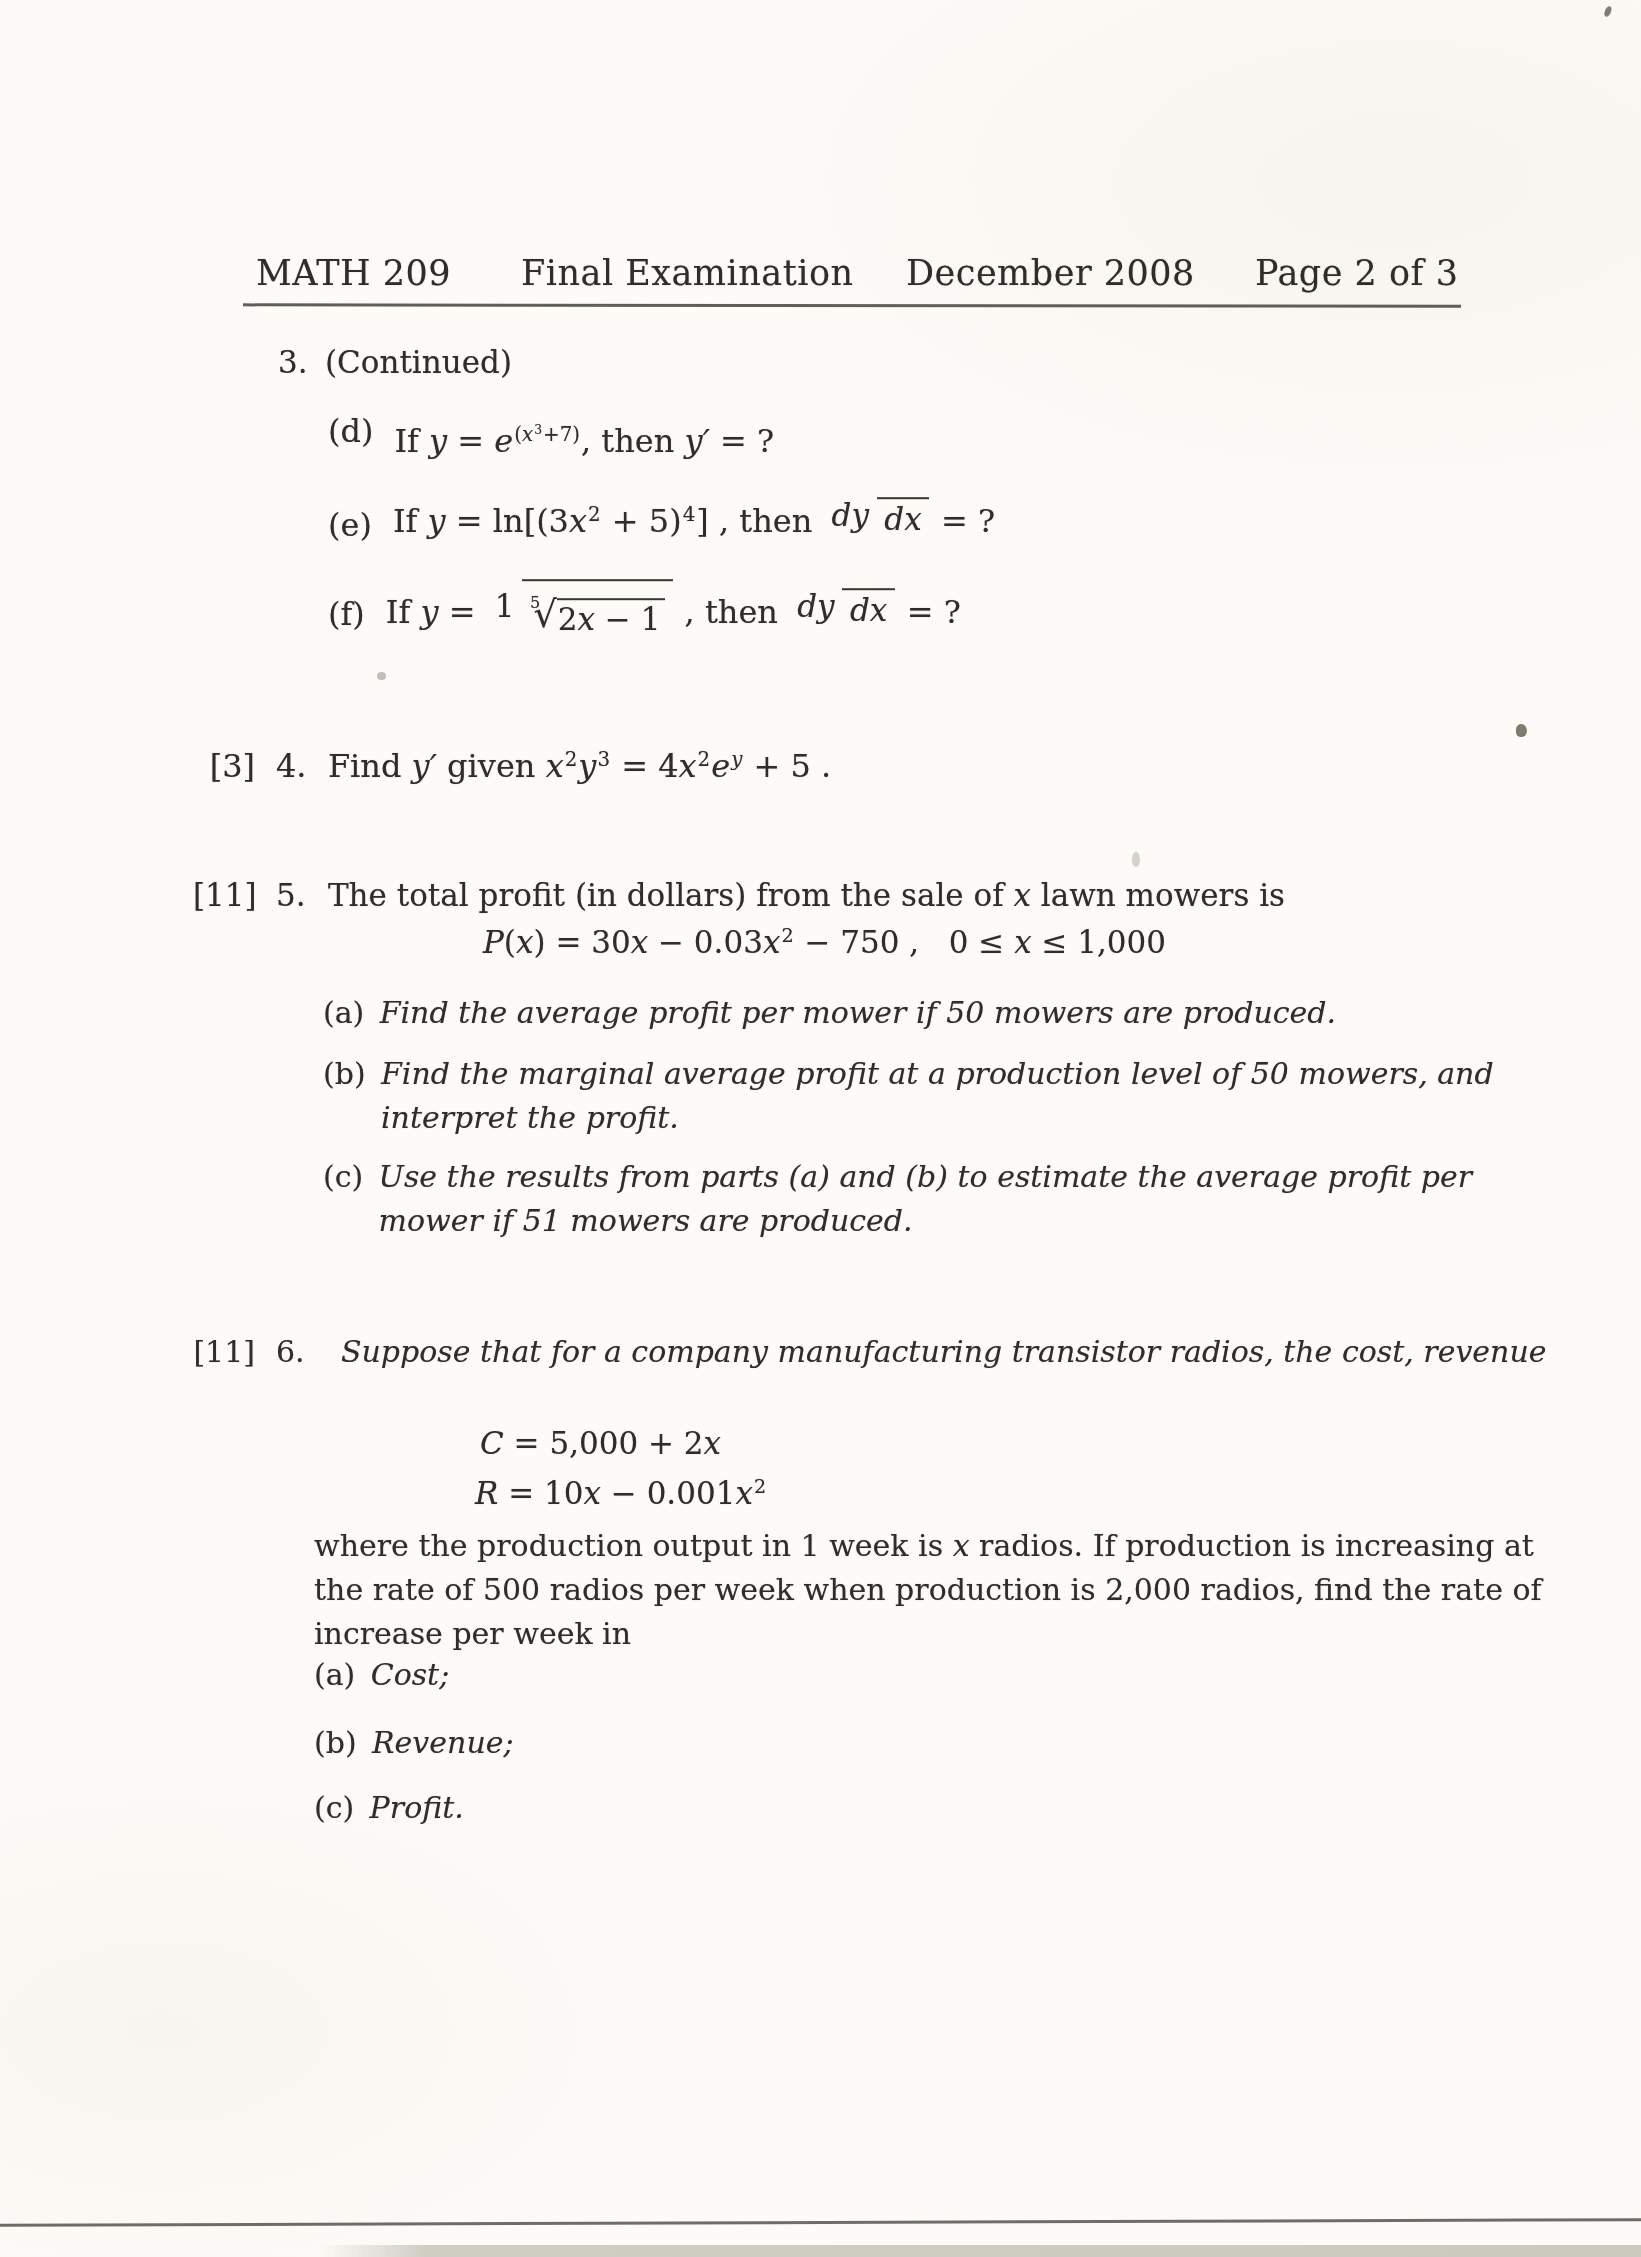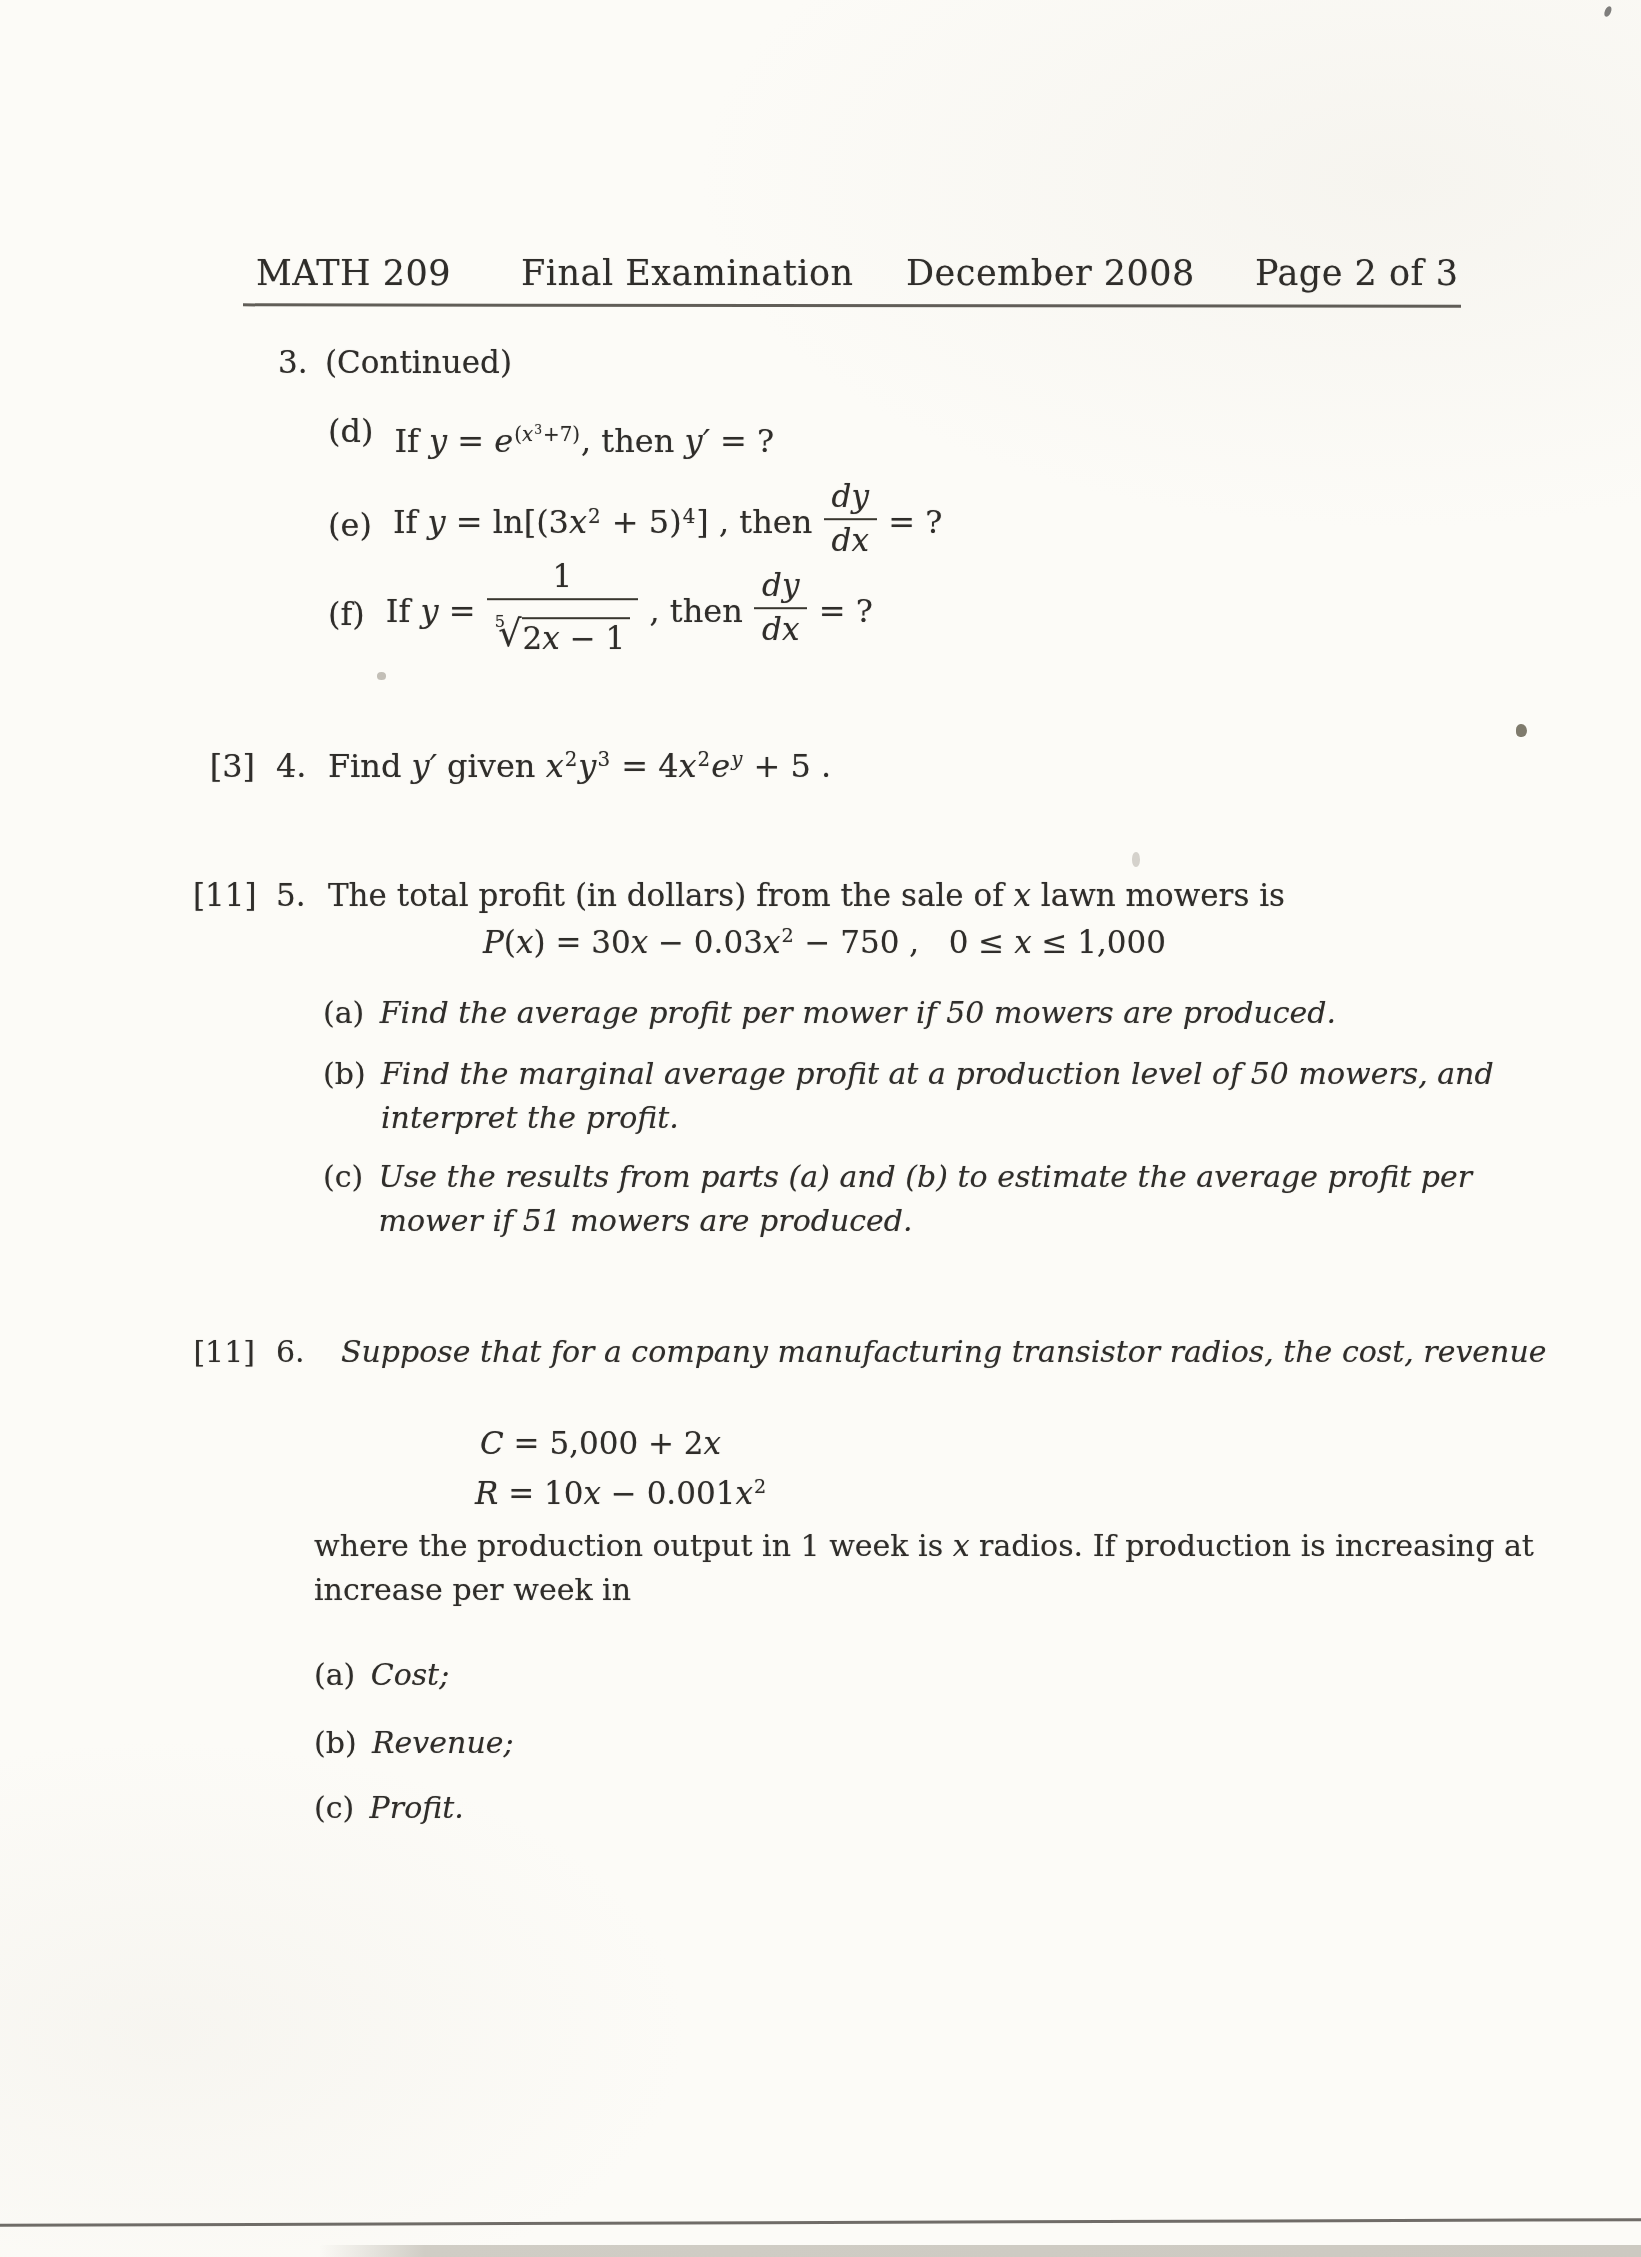--- a/index.html
+++ b/index.html
@@ -30,21 +30,21 @@
   .part-row{ position:absolute; display:flex; align-items:flex-start; font-size:30px; }
   .part-row.centered{ align-items:center; }
   .plabel{ white-space:pre; line-height:44px; }
   .plines{ display:flex; flex-direction:column; margin-left:15.4px;font-style:italic; }
   .pline{ line-height:44px; white-space:pre; }
 
   
   .math{ white-space:pre; }
   .m-i{ font-style:italic; }
   .m-sup{ display:inline-block; font-size:.62em; position:relative; top:-.55em; margin:16px 1px; }
-  .frac{ display:inline-flex; flex-direction:column; align-items:center; text-align:center;
+  .frac{ display:inline-flex; flex-direction:row; align-items:center; text-align:center;
          vertical-align:middle; margin:0 11.6px; transform:translateY(-5.8px); font-size:.97em; line-height:1.15; }
   .frac .num{ padding:0 7.7px 2.9px; }
   .frac .den{ border-top:2.4px solid #38362f; padding:2.9px 7.7px 0; }
   .root{ display:inline-flex; align-items:flex-start; }
   .root .deg{ font-size:.52em; margin-right:-6.8px; transform:translateY(-.25em); position:relative; z-index:1; }
   .root .sign{ font-size:1.18em; line-height:1; transform:translateY(-.04em); }
   .root .radicand{ border-top:2.4px solid #38362f; padding:1.9px 4.8px 0 1px; }
 
   
   .q3-head{ position:absolute; left:278px; top:344px; font-size:31px; display:flex; }
@@ -149,20 +149,21 @@
 
     <div class="eq txt" style="left:480px; top:1425px">
       <span class="math"><span class="m-i">C</span><span class="m-t"> = 5,000 + 2</span><span class="m-i">x</span></span>
     </div>
     <div class="eq txt" style="left:475px; top:1470px">
       <span class="math"><span class="m-i">R</span><span class="m-t"> = 10</span><span class="m-i">x</span><span class="m-t"> − 0.001</span><span class="m-i">x</span><span class="m-sup"><span class="m-t">2</span></span></span>
     </div>
 
     <div class="abs txt" style="left:314px; top:1524px; font-size:30px">
       <div class="pline math"><span class="m-t">where the production output in 1 week is </span><span class="m-i">x</span><span class="m-t"> radios. If production is increasing at</span></div>
+      <div class="pline math"><span class="m-t">the rate of 500 radios per week when production is 2,000 radios, find the rate of</span></div>
       <div class="pline math"><span class="m-t">increase per week in</span></div>
     </div>
 
     <div class="part-row txt" style="left:314px; top:1653px">
       <span class="plabel">(a)</span>
       <span class="plines">
         <span class="pline">Cost;</span>
       </span>
     </div>
     <div class="part-row txt" style="left:314px; top:1721px">

